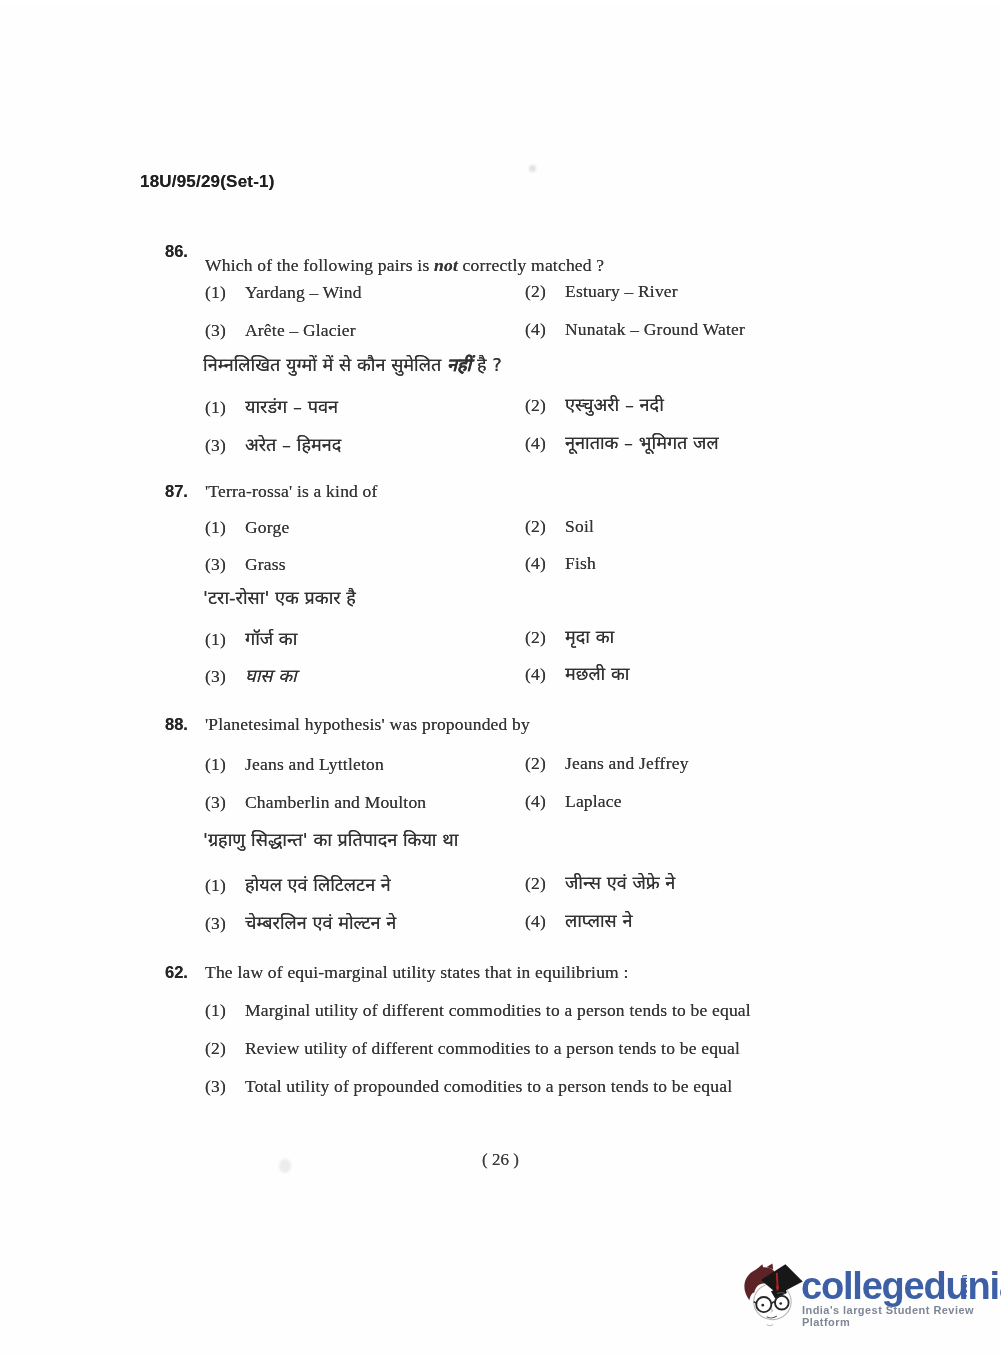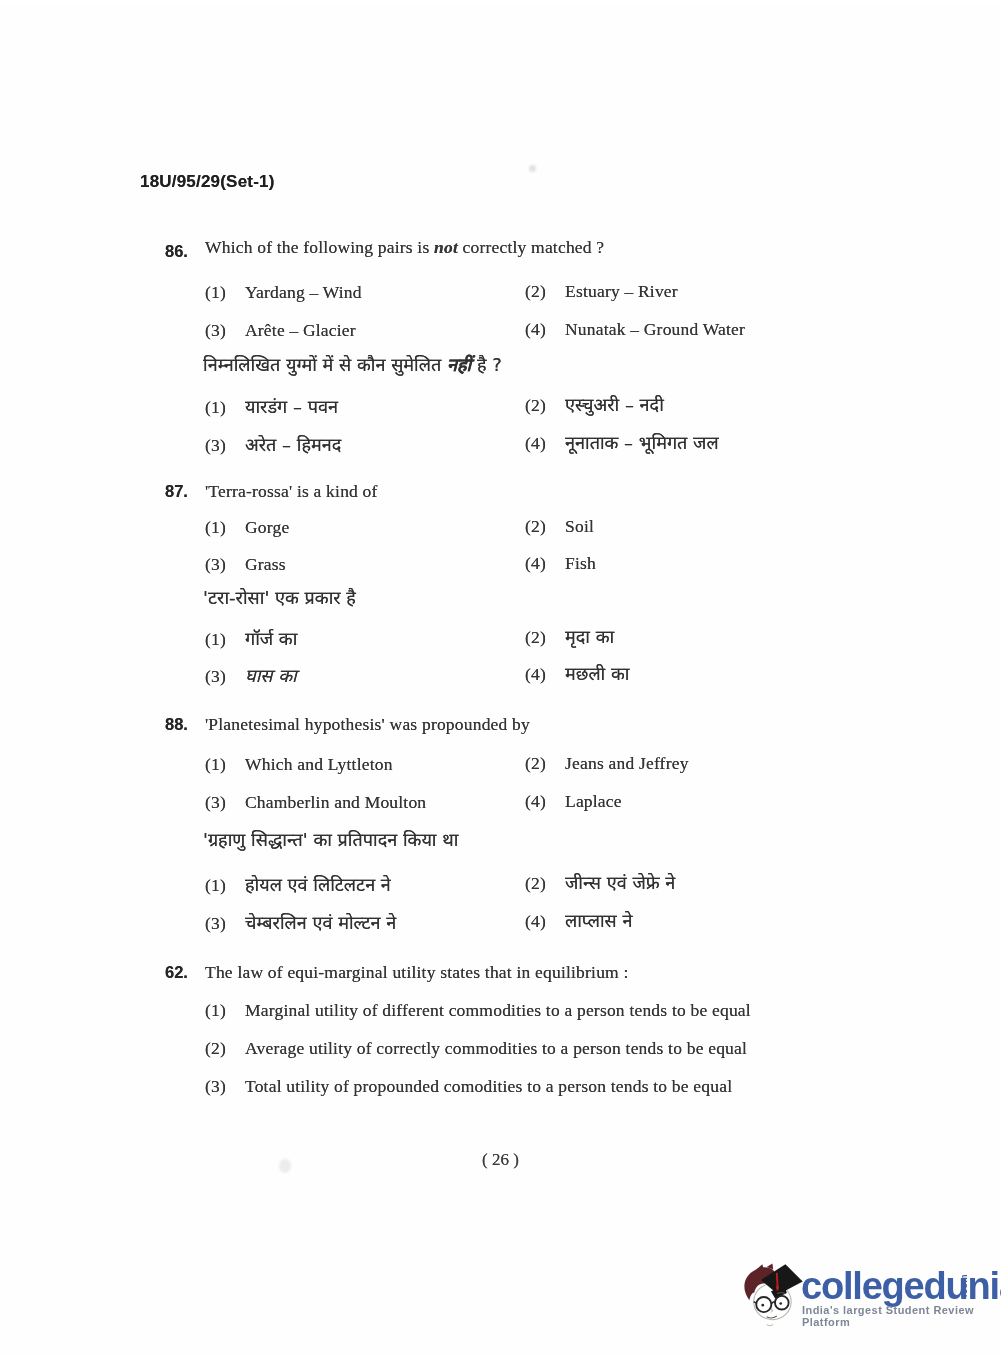--- a/index.html
+++ b/index.html
@@ -56,21 +56,21 @@
 <body>
 
 <div class="page">
 
   <div class="abs scan header-code" style="left:140px; top:166px">18U/95/29(Set-1)</div>
 
   <div class="speck" style="left:529px; top:159px; width:7px; height:7px"></div>
   <div class="speck" style="left:279px; top:1153px; width:12px; height:14px; background:#ececec"></div>
 
   <div class="abs scan qnum" style="left:165px; top:236px">86.</div>
-  <div class="abs scan entext" style="left:205px; top:231px"><span>Which of the following pairs is </span><span class="em-not">not</span><span> correctly matched ?</span></div>
+  <div class="abs scan entext" style="left:205px; top:249px"><span>Which of the following pairs is </span><span class="em-not">not</span><span> correctly matched ?</span></div>
 
   <div class="abs scan entext" style="left:205px; top:276px"><span class="opt-label">(1)</span><span>Yardang – Wind</span></div>
   <div class="abs scan entext" style="left:525px; top:275px"><span class="opt-label">(2)</span><span>Estuary – River</span></div>
   <div class="abs scan entext" style="left:205px; top:314px"><span class="opt-label">(3)</span><span>Arête – Glacier</span></div>
   <div class="abs scan entext" style="left:525px; top:313px"><span class="opt-label">(4)</span><span>Nunatak – Ground Water</span></div>
 
   <div class="abs scan hitext" style="left:203px; top:346px"><span>निम्नलिखित युग्मों में से कौन सुमेलित </span><span class="em-not">नहीं</span><span> है ?</span></div>
 
   <div class="abs scan hitext" style="left:205px; top:388px"><span class="opt-label entext">(1)</span><span>यारडंग – पवन</span></div>
   <div class="abs scan hitext" style="left:525px; top:386px"><span class="opt-label entext">(2)</span><span>एस्चुअरी – नदी</span></div>
@@ -88,37 +88,37 @@
   <div class="abs scan hitext" style="left:203px; top:579px">'टरा-रोसा' एक प्रकार है</div>
 
   <div class="abs scan hitext" style="left:205px; top:620px"><span class="opt-label entext">(1)</span><span>गॉर्ज का</span></div>
   <div class="abs scan hitext" style="left:525px; top:618px"><span class="opt-label entext">(2)</span><span>मृदा का</span></div>
   <div class="abs scan hitext" style="left:205px; top:657px; font-style:italic"><span class="opt-label entext" style="font-style:normal">(3)</span><span>घास का</span></div>
   <div class="abs scan hitext" style="left:525px; top:655px"><span class="opt-label entext">(4)</span><span>मछली का</span></div>
 
   <div class="abs scan qnum" style="left:165px; top:709px">88.</div>
   <div class="abs scan entext" style="left:205px; top:708px">'Planetesimal hypothesis' was propounded by</div>
 
-  <div class="abs scan entext" style="left:205px; top:748px"><span class="opt-label">(1)</span><span>Which and Lyttleton</span></div>
+  <div class="abs scan entext" style="left:205px; top:748px"><span class="opt-label">(1)</span><span>Jeans and Lyttleton</span></div>
   <div class="abs scan entext" style="left:525px; top:747px"><span class="opt-label">(2)</span><span>Jeans and Jeffrey</span></div>
   <div class="abs scan entext" style="left:205px; top:786px"><span class="opt-label">(3)</span><span>Chamberlin and Moulton</span></div>
   <div class="abs scan entext" style="left:525px; top:785px"><span class="opt-label">(4)</span><span>Laplace</span></div>
 
   <div class="abs scan hitext" style="left:203px; top:821px">'ग्रहाणु सिद्धान्त' का प्रतिपादन किया था</div>
 
   <div class="abs scan hitext" style="left:205px; top:866px"><span class="opt-label entext">(1)</span><span>होयल एवं लिटिलटन ने</span></div>
   <div class="abs scan hitext" style="left:525px; top:864px"><span class="opt-label entext">(2)</span><span>जीन्स एवं जेफ्रे ने</span></div>
   <div class="abs scan hitext" style="left:205px; top:904px"><span class="opt-label entext">(3)</span><span>चेम्बरलिन एवं मोल्टन ने</span></div>
   <div class="abs scan hitext" style="left:525px; top:902px"><span class="opt-label entext">(4)</span><span>लाप्लास ने</span></div>
 
   <div class="abs scan qnum" style="left:165px; top:957px">62.</div>
   <div class="abs scan entext" style="left:205px; top:956px">The law of equi-marginal utility states that in equilibrium :</div>
 
   <div class="abs scan entext" style="left:205px; top:994px"><span class="opt-label">(1)</span><span>Marginal utility of different commodities to a person tends to be equal</span></div>
-  <div class="abs scan entext" style="left:205px; top:1032px"><span class="opt-label">(2)</span><span>Average utility of correctly commodities to a person tends to be equal</span></div>
+  <div class="abs scan entext" style="left:205px; top:1032px"><span class="opt-label">(2)</span><span>Review utility of different commodities to a person tends to be equal</span></div>
   <div class="abs scan entext" style="left:205px; top:1070px"><span class="opt-label">(3)</span><span>Total utility of propounded comodities to a person tends to be equal</span></div>
 
   <div class="abs scan page-num" style="top:1144px">( 26 )</div>
 
   <div class="logo-box">
     <svg width="72" height="84" viewBox="0 0 100 100" style="position:absolute; left:0; top:0">
 
       <path d="M20,60 C8,44 12,26 28,18 C36,13 48,13 54,19 L56,30
                C50,26 44,30 41,37 C34,36 28,42 27,49 C23,50 21,55 20,60 Z" fill="#5d2427"></path>
       <path d="M16,46 C14,38 18,30 24,26 L20,38 Z" fill="#5d2427"></path>

